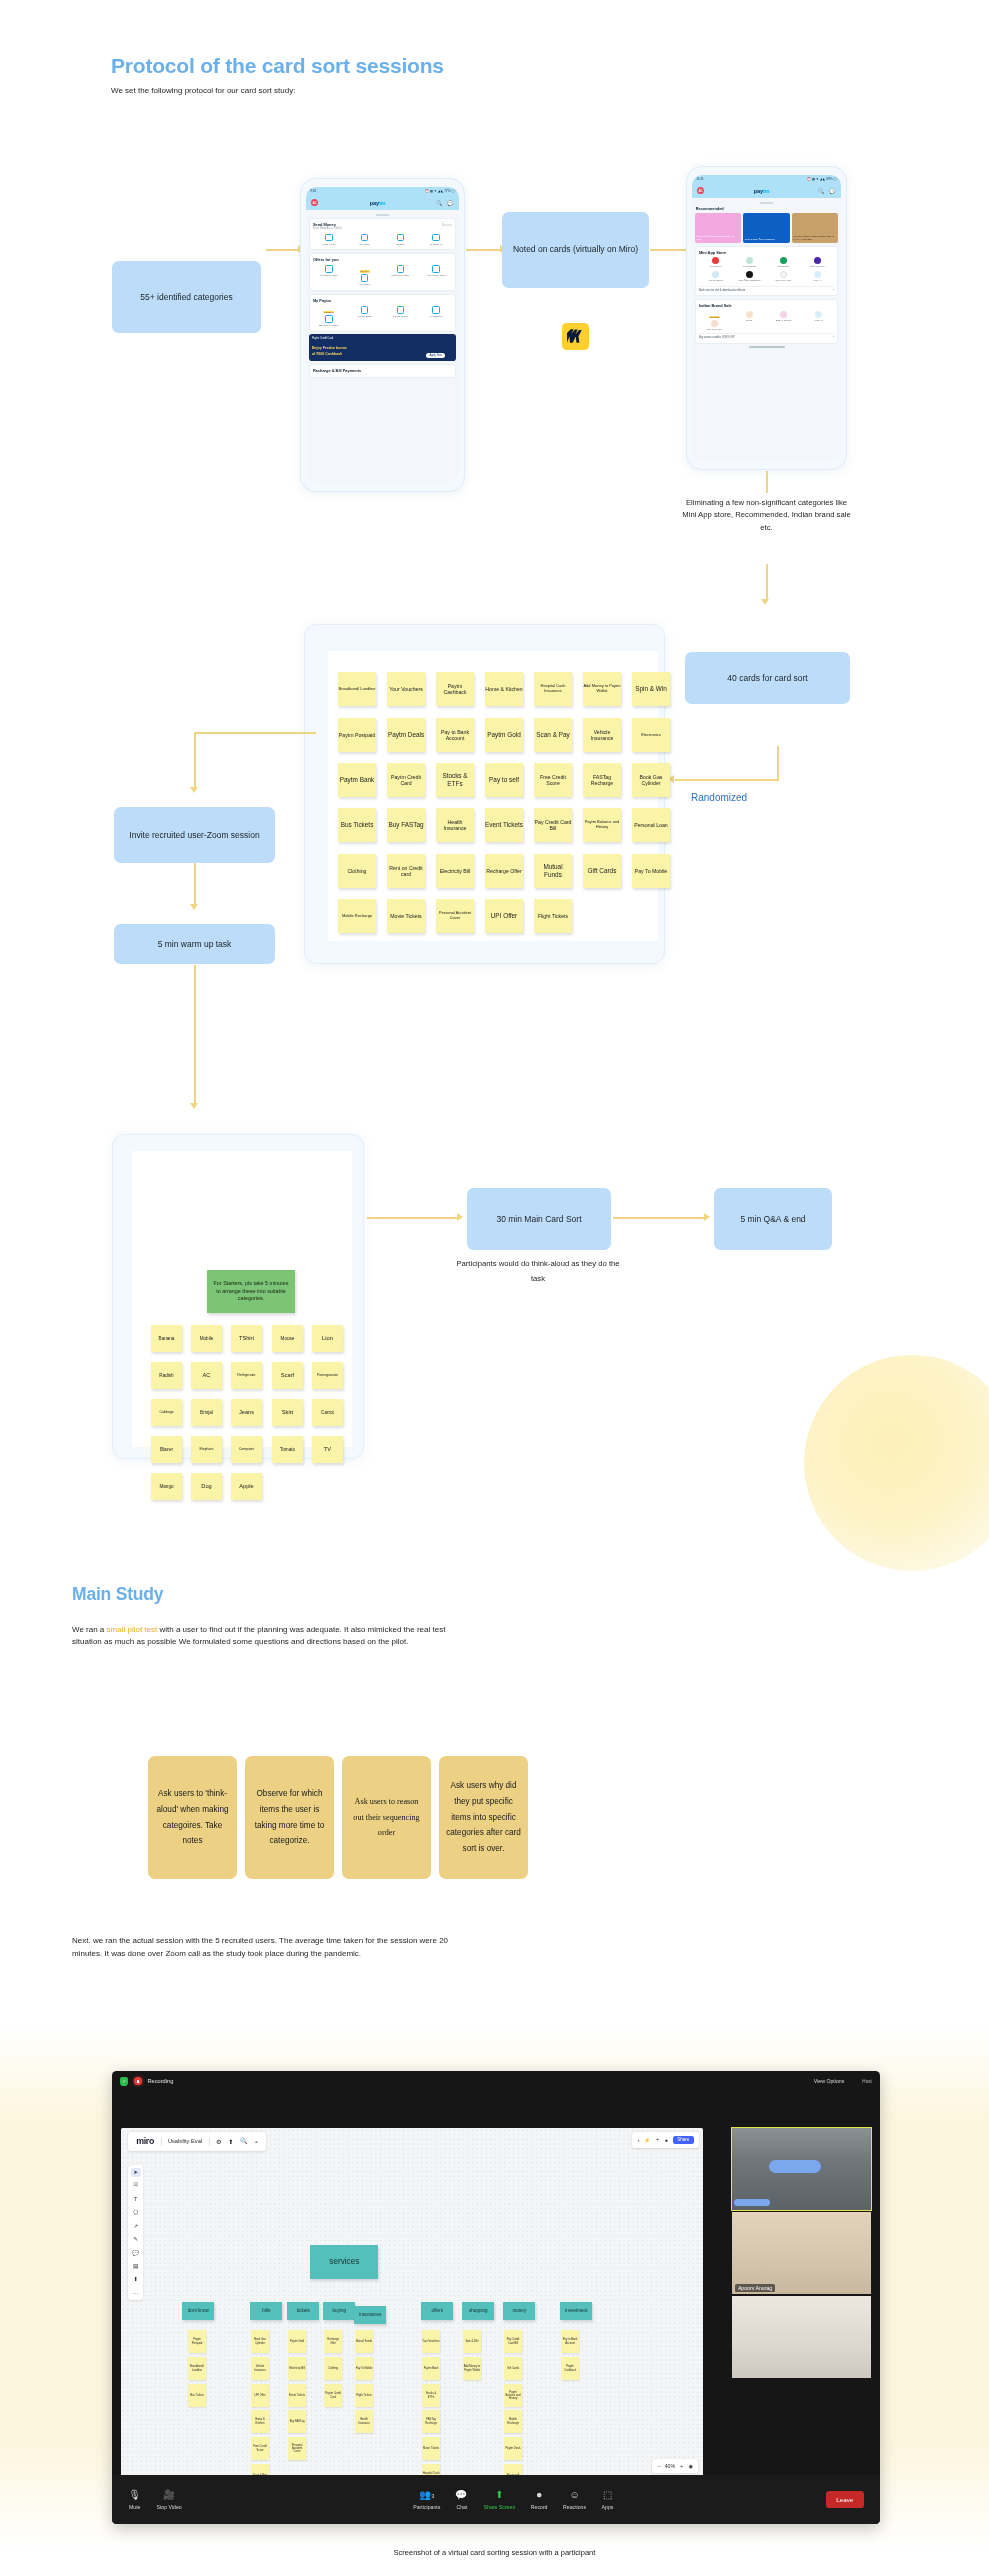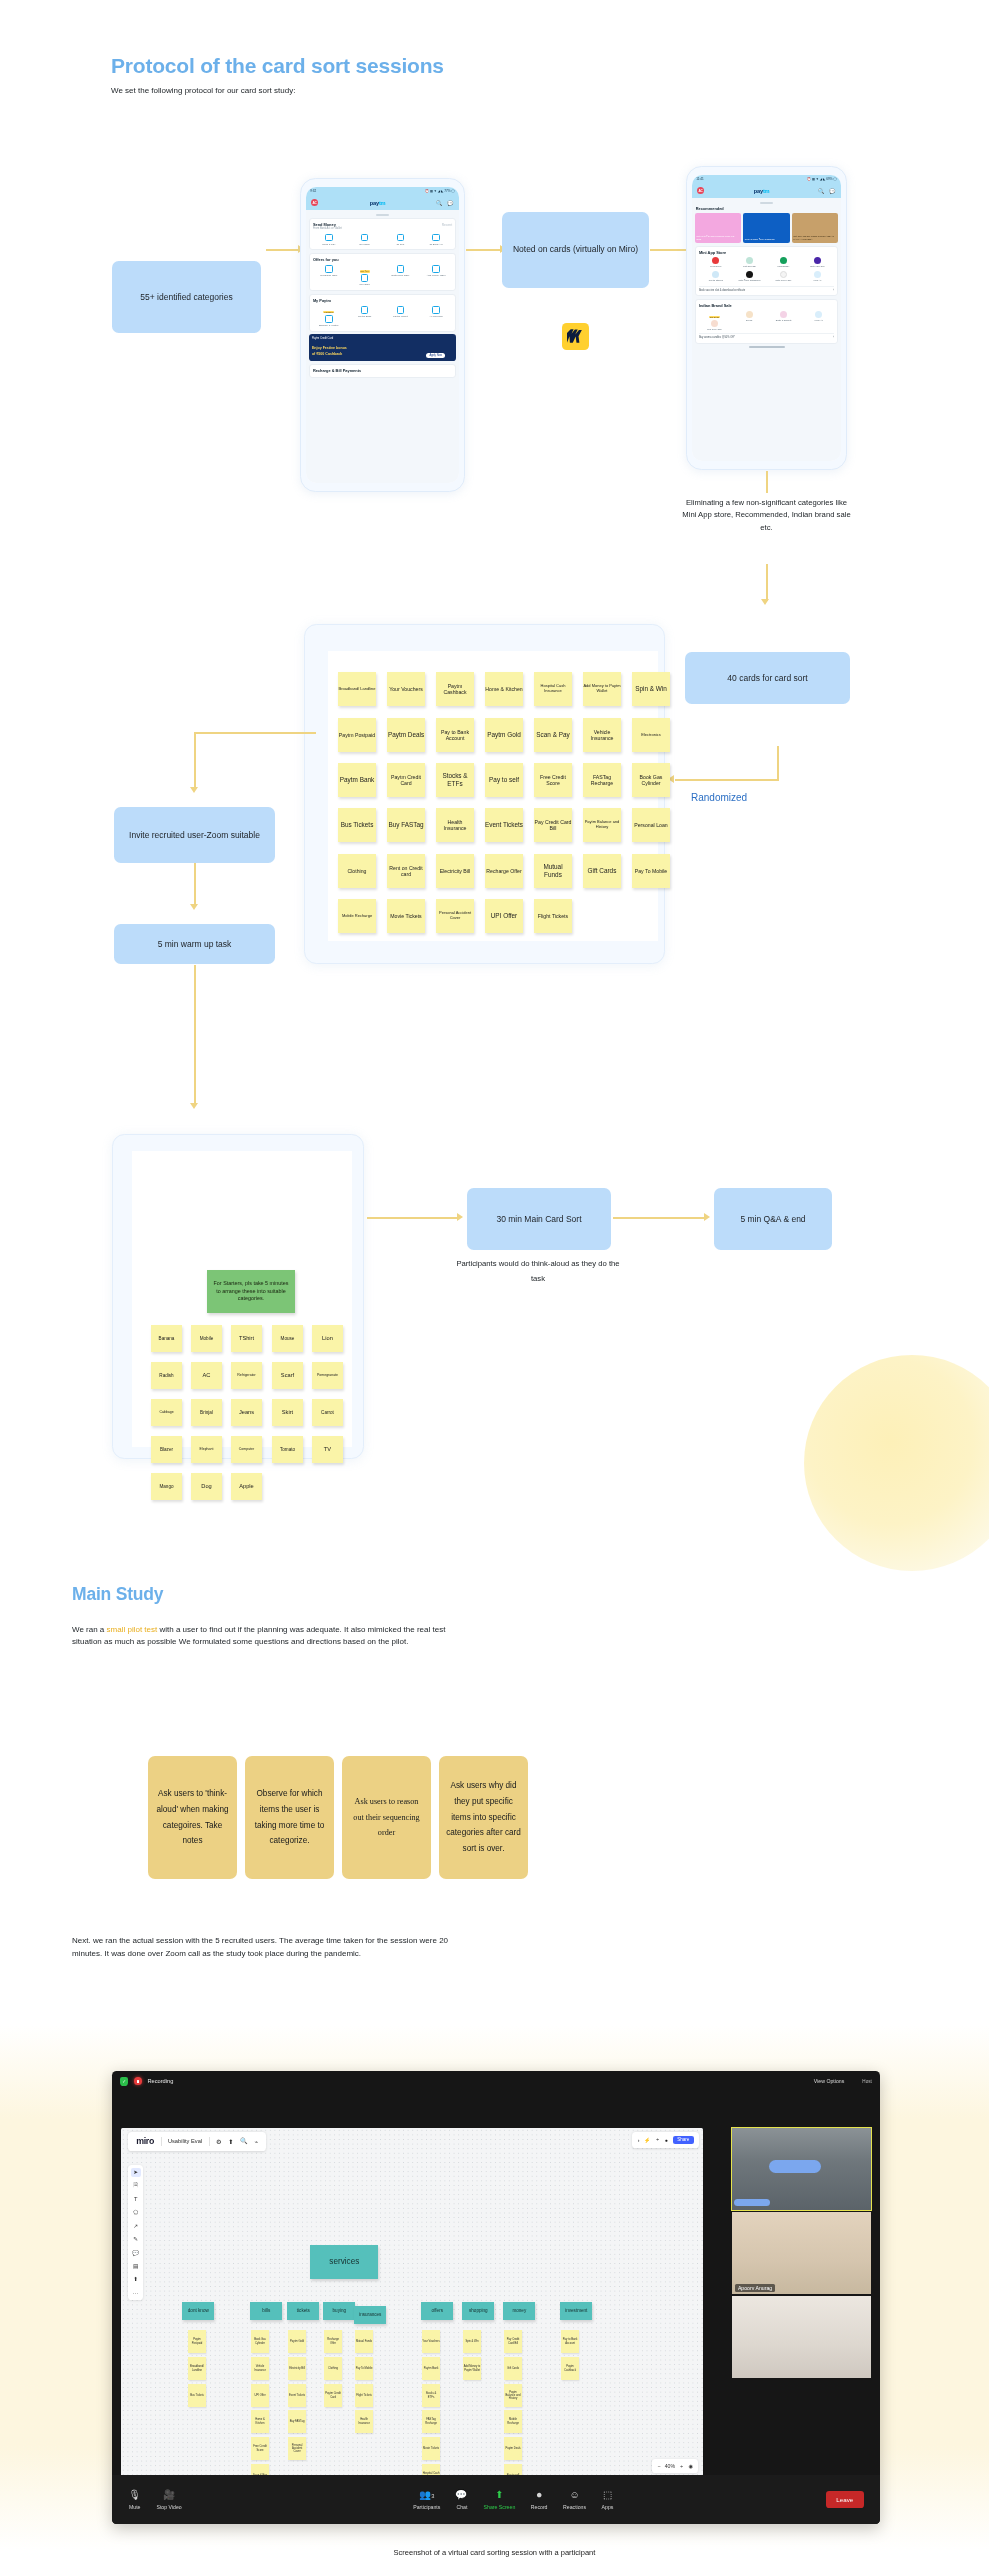--- a/index.html
+++ b/index.html
@@ -448,21 +448,21 @@
         <div class="sticky s-lg" style="left: 180px; top: 274px; width: 38px; height: 34px;">UPI Offer</div>
         <div class="sticky s-md" style="left: 229px; top: 274px; width: 38px; height: 34px;">Flight Tickets</div>
       </div>
   </div>
 
   <div class="ar-h" style="left:194px; top:732px; width:122px;"></div>
   <div class="ar-v" style="left:194px; top:732px; height:58px;"></div>
   <div class="av-head" style="left:190px; top:787px;"></div>
 
   <div class="fbox" style="left:114px; top:807px; width:161px; height:56px;">
-    <div><span>Invite recruited user-Zoom suitable</span></div>
+    <div><span>Invite recruited user-Zoom session</span></div>
   </div>
 
   <div class="ar-v" style="left:194px; top:863px; height:42px;"></div>
   <div class="av-head" style="left:190px; top:904px;"></div>
 
   <div class="fbox" style="left:114px; top:924px; width:161px; height:40px;">5 min warm up task</div>
 
   <div class="ar-v" style="left:194px; top:965px; height:139px;"></div>
   <div class="av-head" style="left:190px; top:1103px;"></div>
 

